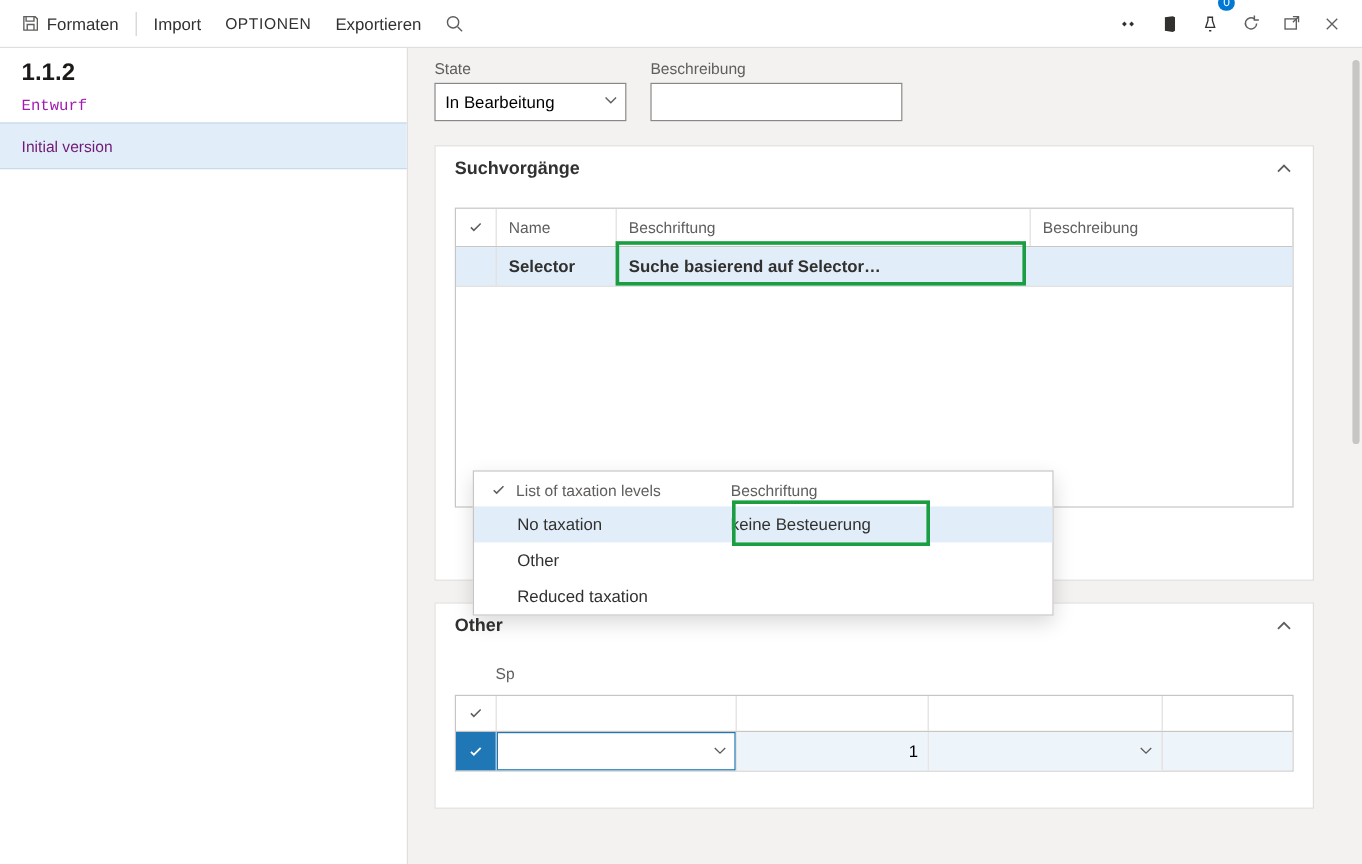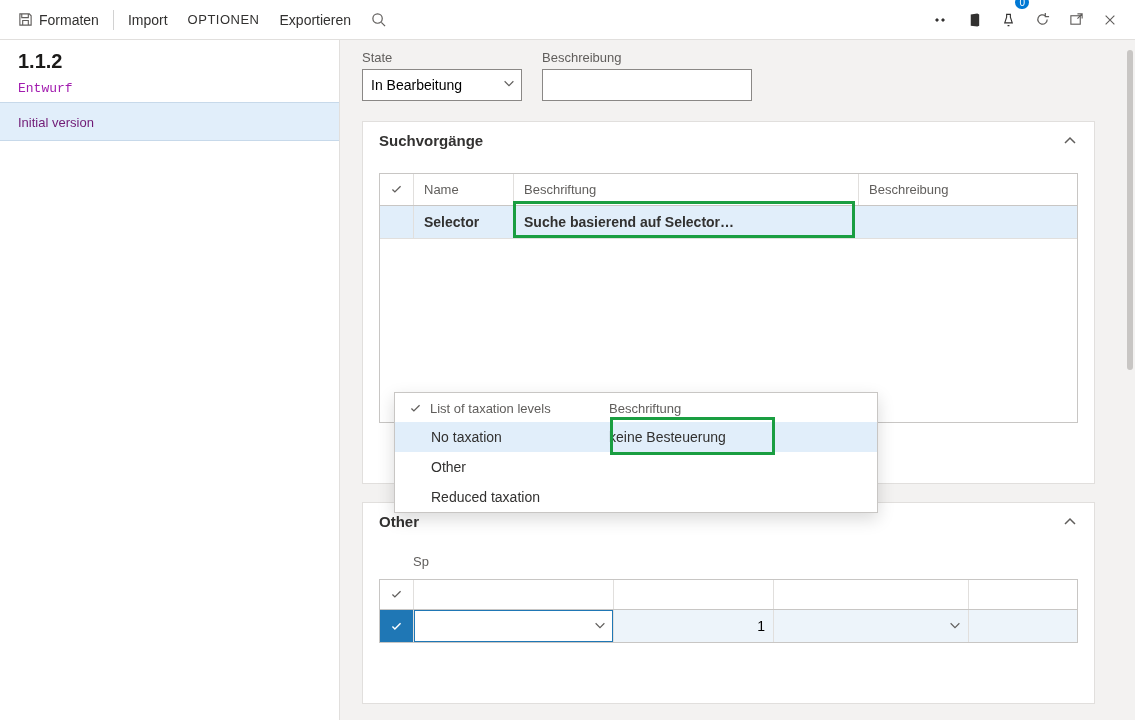--- a/index.html
+++ b/index.html
@@ -209,21 +209,21 @@
         </div>
       </div>
 
       <div class="panel" style="margin-top:18px">
         <div class="panel-header">
           <span>Other</span>
           <svg class="chev" width="16" height="16" viewBox="0 0 16 16">
               <path d="M3 6l5 5 5-5" fill="none" stroke="#605e5c" stroke-width="1.5"></path>
             </svg>
         </div>
-        <div class="panel-body" style="">
+        <div class="panel-body" style="padding-bottom:30px">
           <div style="color:#605e5c; font-size:13px; padding:0 0 10px 34px">Sp</div>
           <div class="grid">
             <div class="cond-head">
               <div class="cell chk">
                 <svg width="13" height="13" viewBox="0 0 16 16">
                     <path d="M3 8l3 3 7-7" fill="none" stroke="#605e5c" stroke-width="1.6"></path>
                   </svg>
               </div>
               <div class="cond-cell w1"></div>
               <div class="cond-cell w2"></div>

